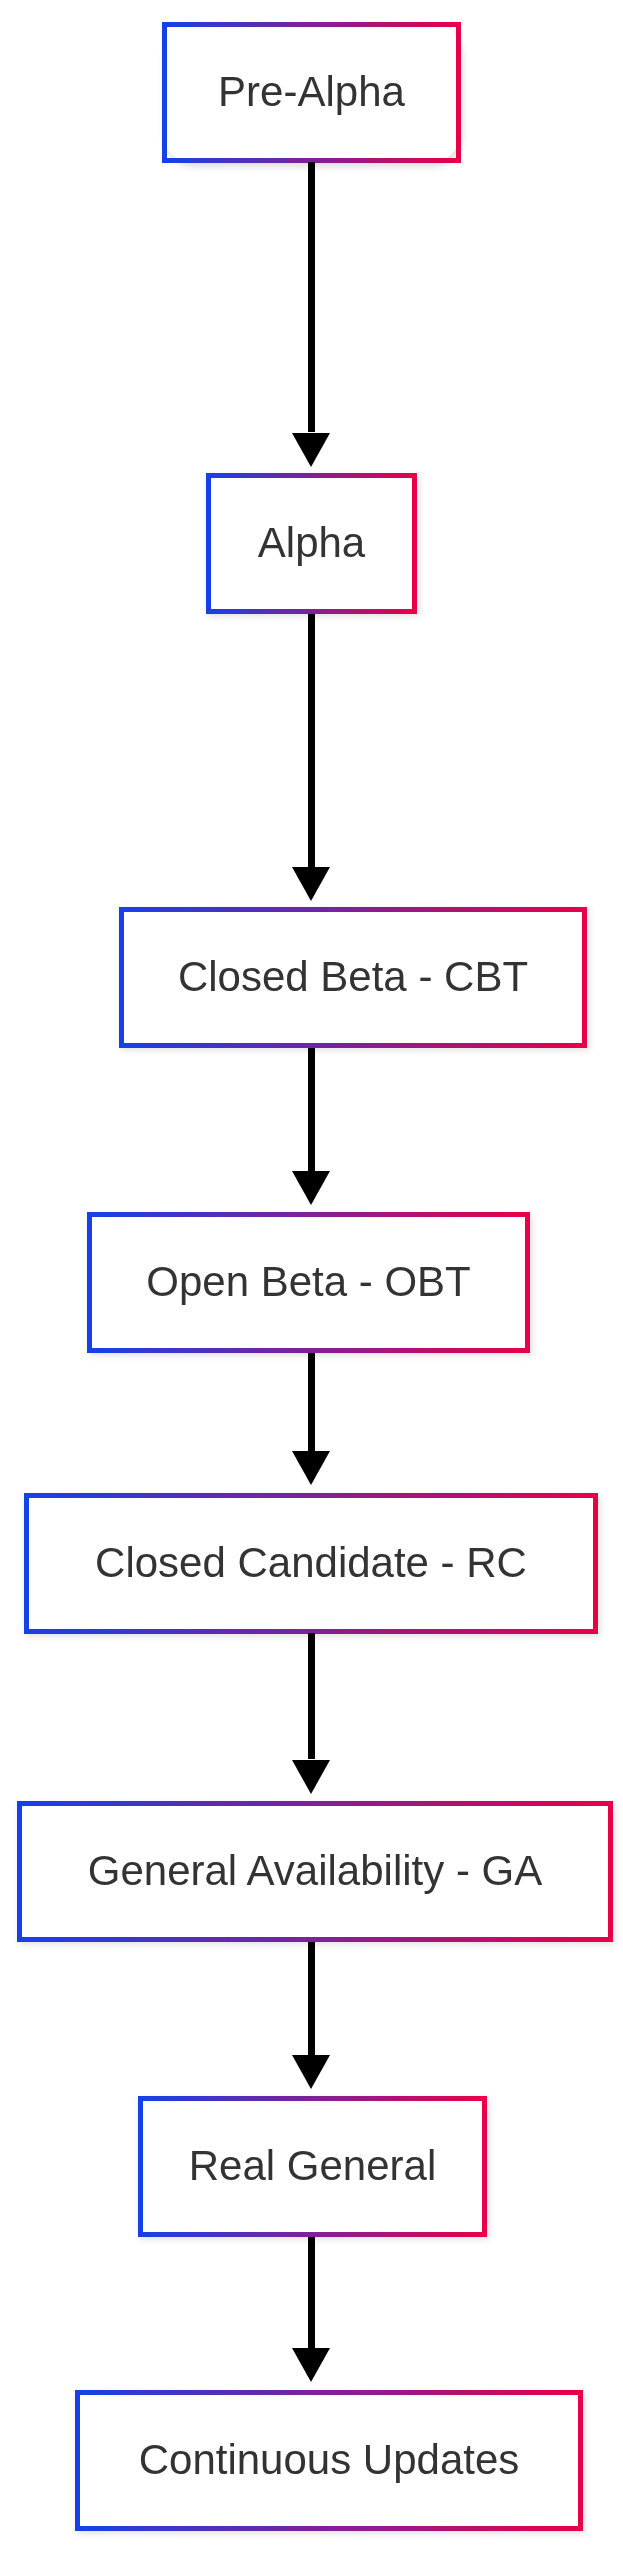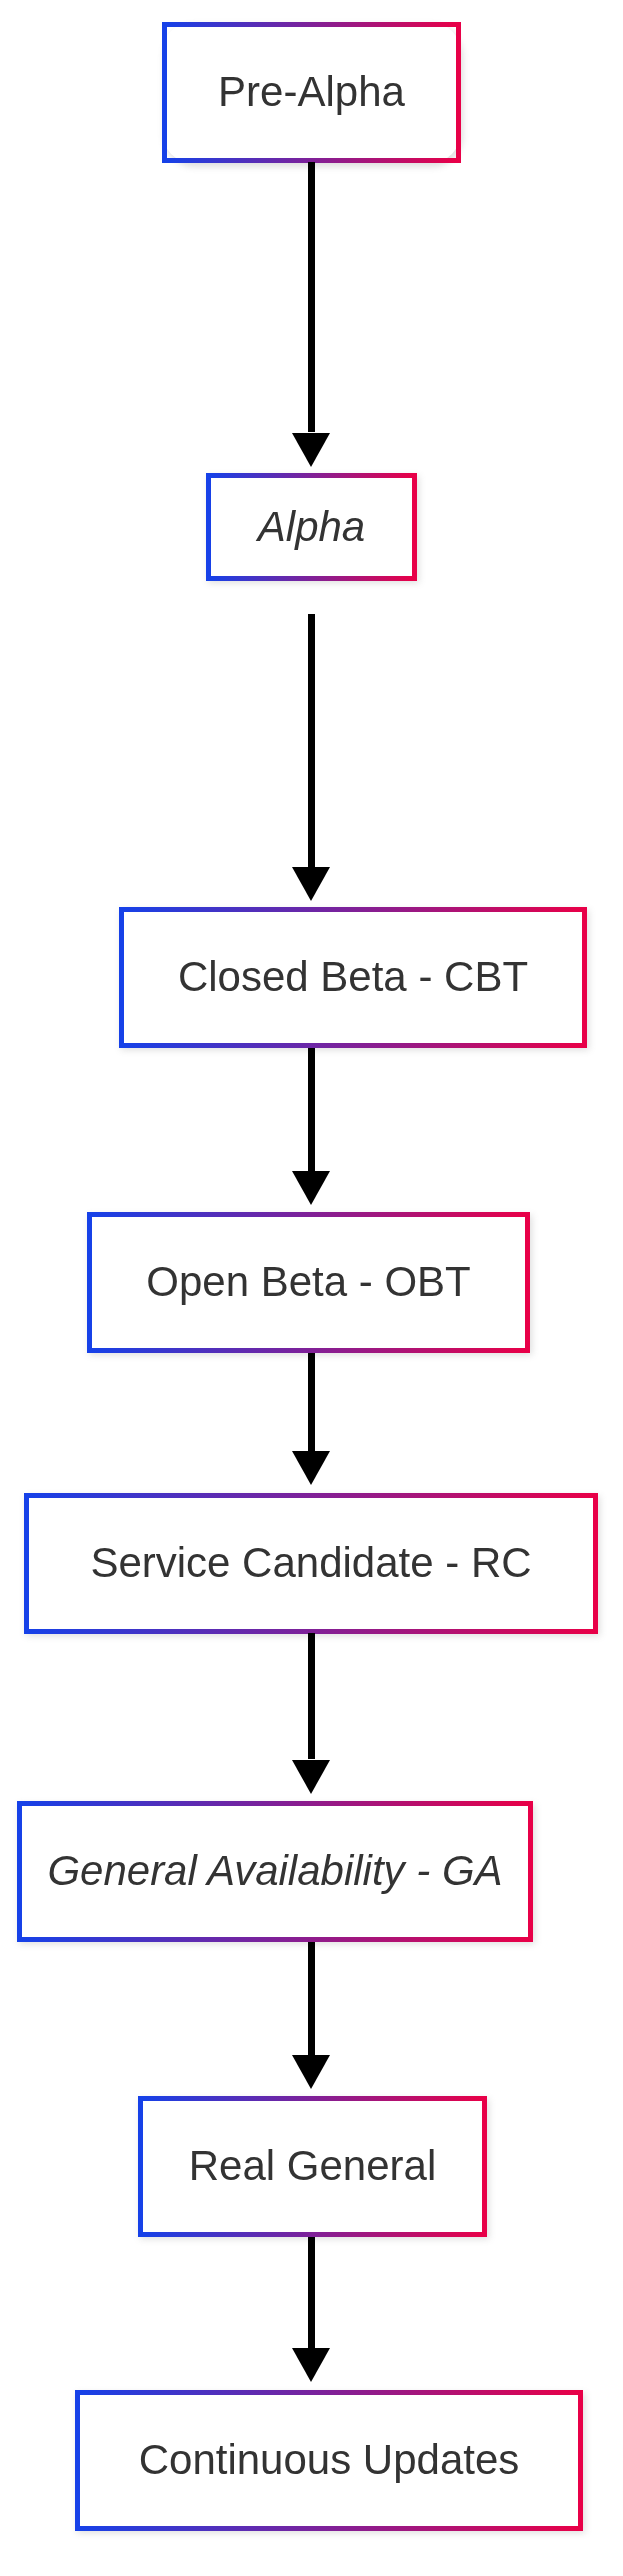--- a/index.html
+++ b/index.html
@@ -27,25 +27,25 @@
     display:flex;align-items:center;justify-content:center;
     color:var(--text);
     font-size:42px;
     line-height:1.1;
     white-space:nowrap;
     box-shadow:2px 3.4px 6.7px rgba(110,110,110,0.22);
   }
   .node span{display:block;}
   
   .s0{left:162px; top:21.5px;   width:299px; height:141px;border-radius:31px;}
-  .s1{left:206px; top:473px;  width:211px; height:108px;font-style:italic;}
+  .s1{left:206px; top:473px;  width:211px; height:141px;}
   .s2{left:74px; top:907px; width:468px; height:141px;margin-left:45px;}
   .s3{left:87px; top:1212px; width:443px; height:141px;}
   .s4{left:24px;  top:1493px; width:574px; height:141px;}
-  .s5{left:17px;  top:1801px; width:516px; height:141px;font-style:italic;}
+  .s5{left:17px;  top:1801px; width:596px; height:141px;}
   .s6{left:138px; top:2096px; width:349px; height:141px;}
   .s7{left:59px;  top:2390px; width:508px; height:141px;margin-left:16px;}
 
   .arrow-line{
     position:absolute;
     left:308px;width:6.7px;
     background:var(--arrow);
   }
   .arrow-head{
     position:absolute;
@@ -90,21 +90,21 @@
   <div class="arrow-head h3"></div>
 
   <div class="node s3">
     <span>Open Beta - OBT</span>
   </div>
 
   <div class="arrow-line l4"></div>
   <div class="arrow-head h4"></div>
 
   <div class="node s4">
-    <span>Service Candidate - RC</span>
+    <span>Closed Candidate - RC</span>
   </div>
 
   <div class="arrow-line l5"></div>
   <div class="arrow-head h5"></div>
 
   <div class="node s5">
     <span>General Availability - GA</span>
   </div>
 
   <div class="arrow-line l6"></div>

